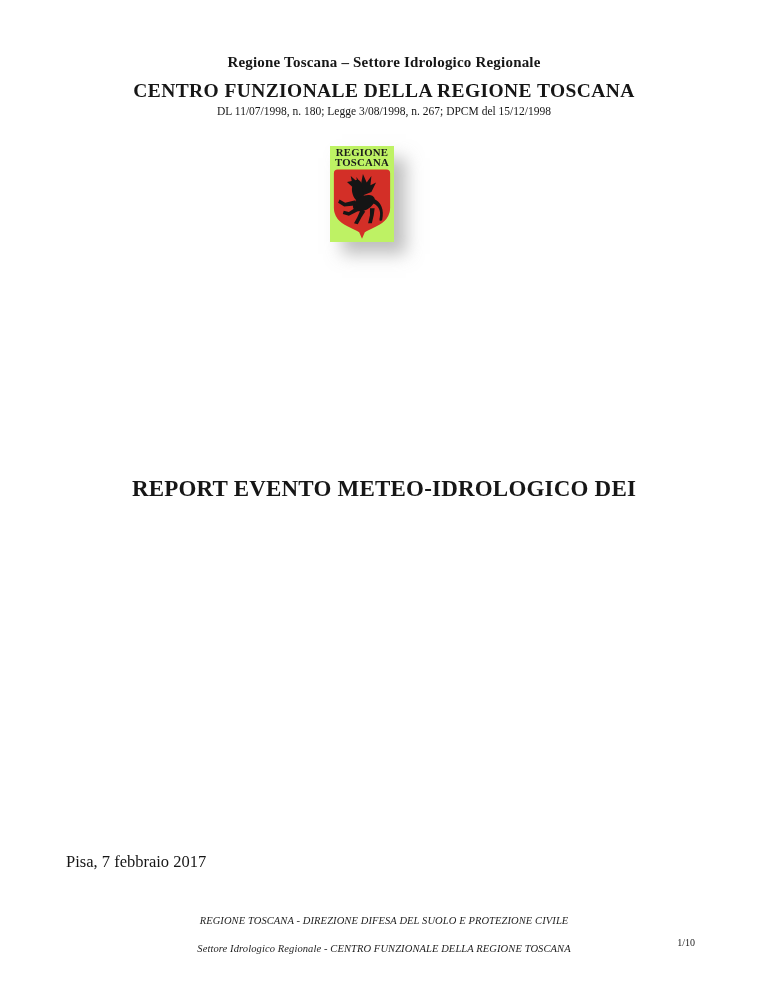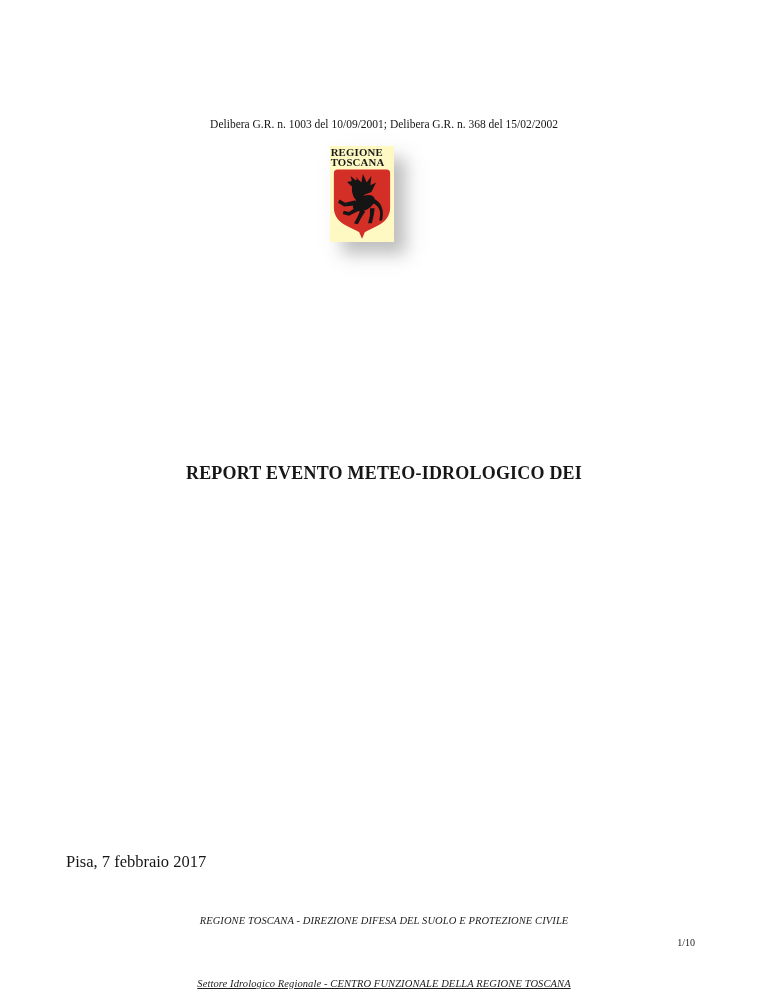--- a/index.html
+++ b/index.html
@@ -34,76 +34,78 @@
     font-weight: bold;
     letter-spacing: 0.4px;
   }
   .header-law1 { top: 105px; font-size: 11.5px; }
   .header-law2 { top: 118px; font-size: 11.5px; }
 
   .logo {
     left: 330px;
     top: 146px;
     width: 64px;
-    background: #fef9c3;
+    background: #bef264;
     box-shadow: 12px 12px 16px rgba(125,125,125,0.5);
-    text-align: left;
+    text-align: center;
   }
   .logo-text {
     font-weight: bold;
     font-size: 11px;
     line-height: 9.5px;
     letter-spacing: 0.2px;
     transform: scaleX(0.98);
     color: #1b1b1b;
     padding-top: 2px;
   }
   .logo-shield { display: block; margin: 1px auto 0 auto; }
 
   .title {
-    top: 459px;
-    font-size: 18px;
+    top: 474px;
+    font-size: 23px;
     font-weight: bold;
     line-height: 29px;
     letter-spacing: 0.2px;
     text-align: center;
   }
 
   .dateline {
     left: 66px;
     top: 852px;
     font-size: 16.5px;
     text-align: right;
   }
 
   .footer-line1, .footer-line2 {
     font-style: italic;
     font-size: 10.5px;
     letter-spacing: 0.1px;
     color: #1d1d1d;
   }
   .footer-line1 { top: 915px; }
-  .footer-line2 { top: 978px; text-decoration: underline; }
+  .footer-line2 { top: 943px; }
 
   .page-number {
     top: 937px;
     right: 73px;
     font-size: 10px;
     color: #222222;
   }
 </style>
 </head>
 <body>
 
 <div class="page">
 
+  <div class="abs centered header-dept">Regione Toscana – Settore Idrologico Regionale</div>
 
+  <div class="abs centered header-org">CENTRO FUNZIONALE DELLA REGIONE TOSCANA</div>
 
+  <div class="abs centered header-law1">DL 11/07/1998, n. 180; Legge 3/08/1998, n. 267; DPCM del 15/12/1998</div>
 
-  <div class="abs centered header-law2">Delibera G.R. n. 1003 del 10/09/2001; Delibera G.R. n. 368 del 15/02/2002</div>
 
   <div class="abs logo">
     <div class="logo-text">
       <div>REGIONE</div>
       <div>TOSCANA</div>
     </div>
     <svg class="logo-shield" width="60" height="74" viewBox="0 0 64 78">
       <path d="M6 1 Q2 1 2 5 L2 42 Q2 55 17 62 Q25 66 29 68 L32 75 L35 68 Q39 66 47 62 Q62 55 62 42 L62 5 Q62 1 58 1 Z" fill="#d32f27"></path>
       <g fill="#151515">
         <path d="M28 24 L26 9 L31 16 L33 6 L37 15 L42 8 L41 18 L47 15 L42 25 L32 29 Z"></path>

